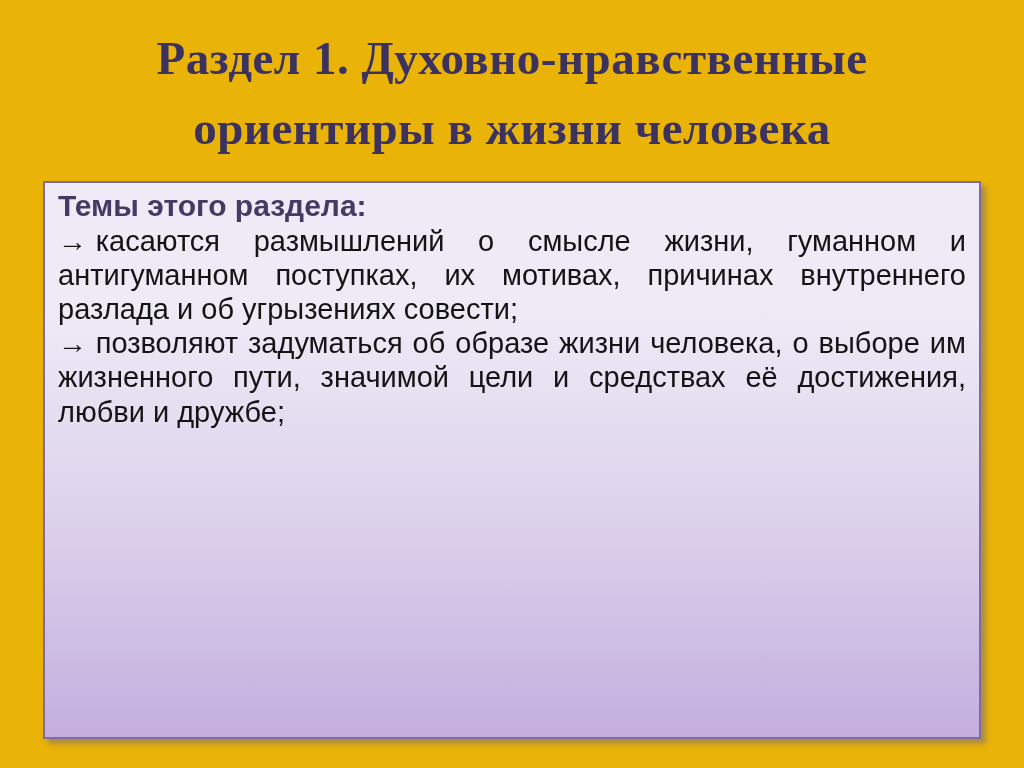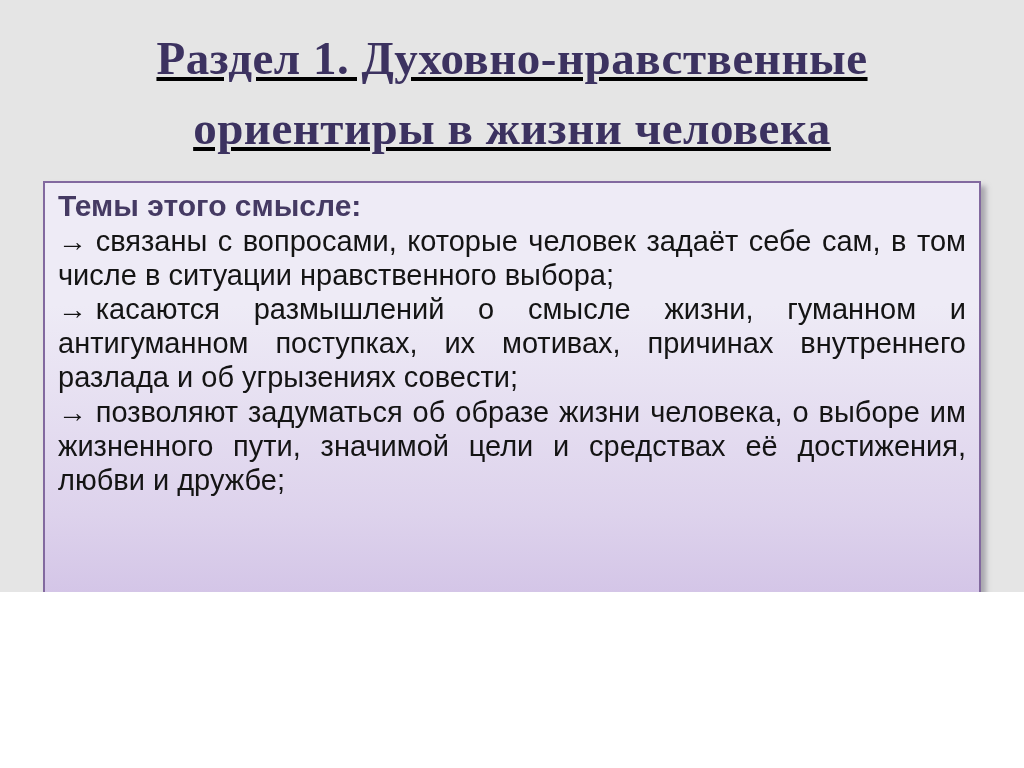--- a/index.html
+++ b/index.html
@@ -3,25 +3,24 @@
 <meta charset="utf-8">
 <style>
   html, body {
     margin: 0;
     padding: 0;
     background: #ffffff;
   }
   .slide {
     position: relative;
     width: 1024px;
-    height: 592px;
-    background: #e5e5e5;
+    height: 768px;
+    background: #eab308;
     overflow: hidden;
     font-family: "Liberation Sans", sans-serif;
-    text-decoration: underline;
   }
   .title {
     margin: 0 auto;
     padding-top: 24px;
     width: 900px;
     text-align: center;
     font-family: "Liberation Serif", "DejaVu Serif", serif;
     font-weight: bold;
     font-size: 47px;
     line-height: 1.48;
@@ -67,23 +66,22 @@
 </style>
 </head>
 <body>
 
 <div class="slide">
 
   <h1 class="title">Раздел 1. Духовно-нравственные ориентиры в жизни человека</h1>
 
   <div class="content-box">
 
-    <p class="content-heading">Темы этого смысле:</p>
+    <p class="content-heading">Темы этого раздела:</p>
 
-    <p class="bullet-item"><span class="arrow">→</span><span>связаны с вопросами, которые человек задаёт себе сам, в том числе в ситуации нравственного выбора;</span></p>
 
 
     <p class="bullet-item"><span class="arrow">→</span><span>касаются размышлений о смысле жизни, гуманном и антигуманном поступках, их мотивах, причинах внутреннего разлада и об угрызениях совести;</span></p>
 
     <p class="bullet-item"><span class="arrow">→</span><span>позволяют задуматься об образе жизни человека, о выборе им жизненного пути, значимой цели и средствах её достижения, любви и дружбе;</span></p>
 
 
   </div>
 </div>
 

